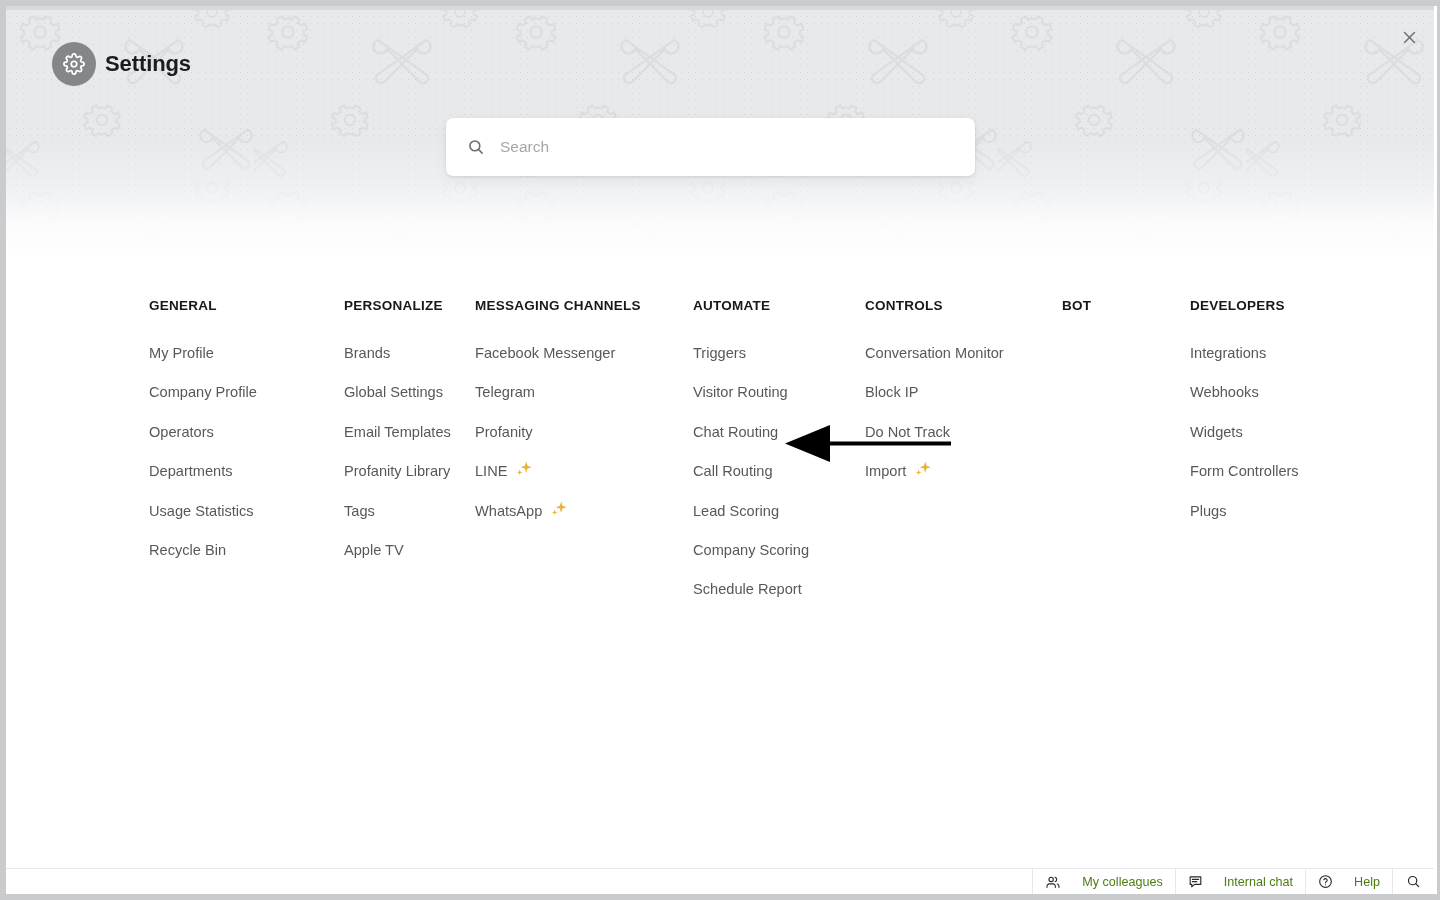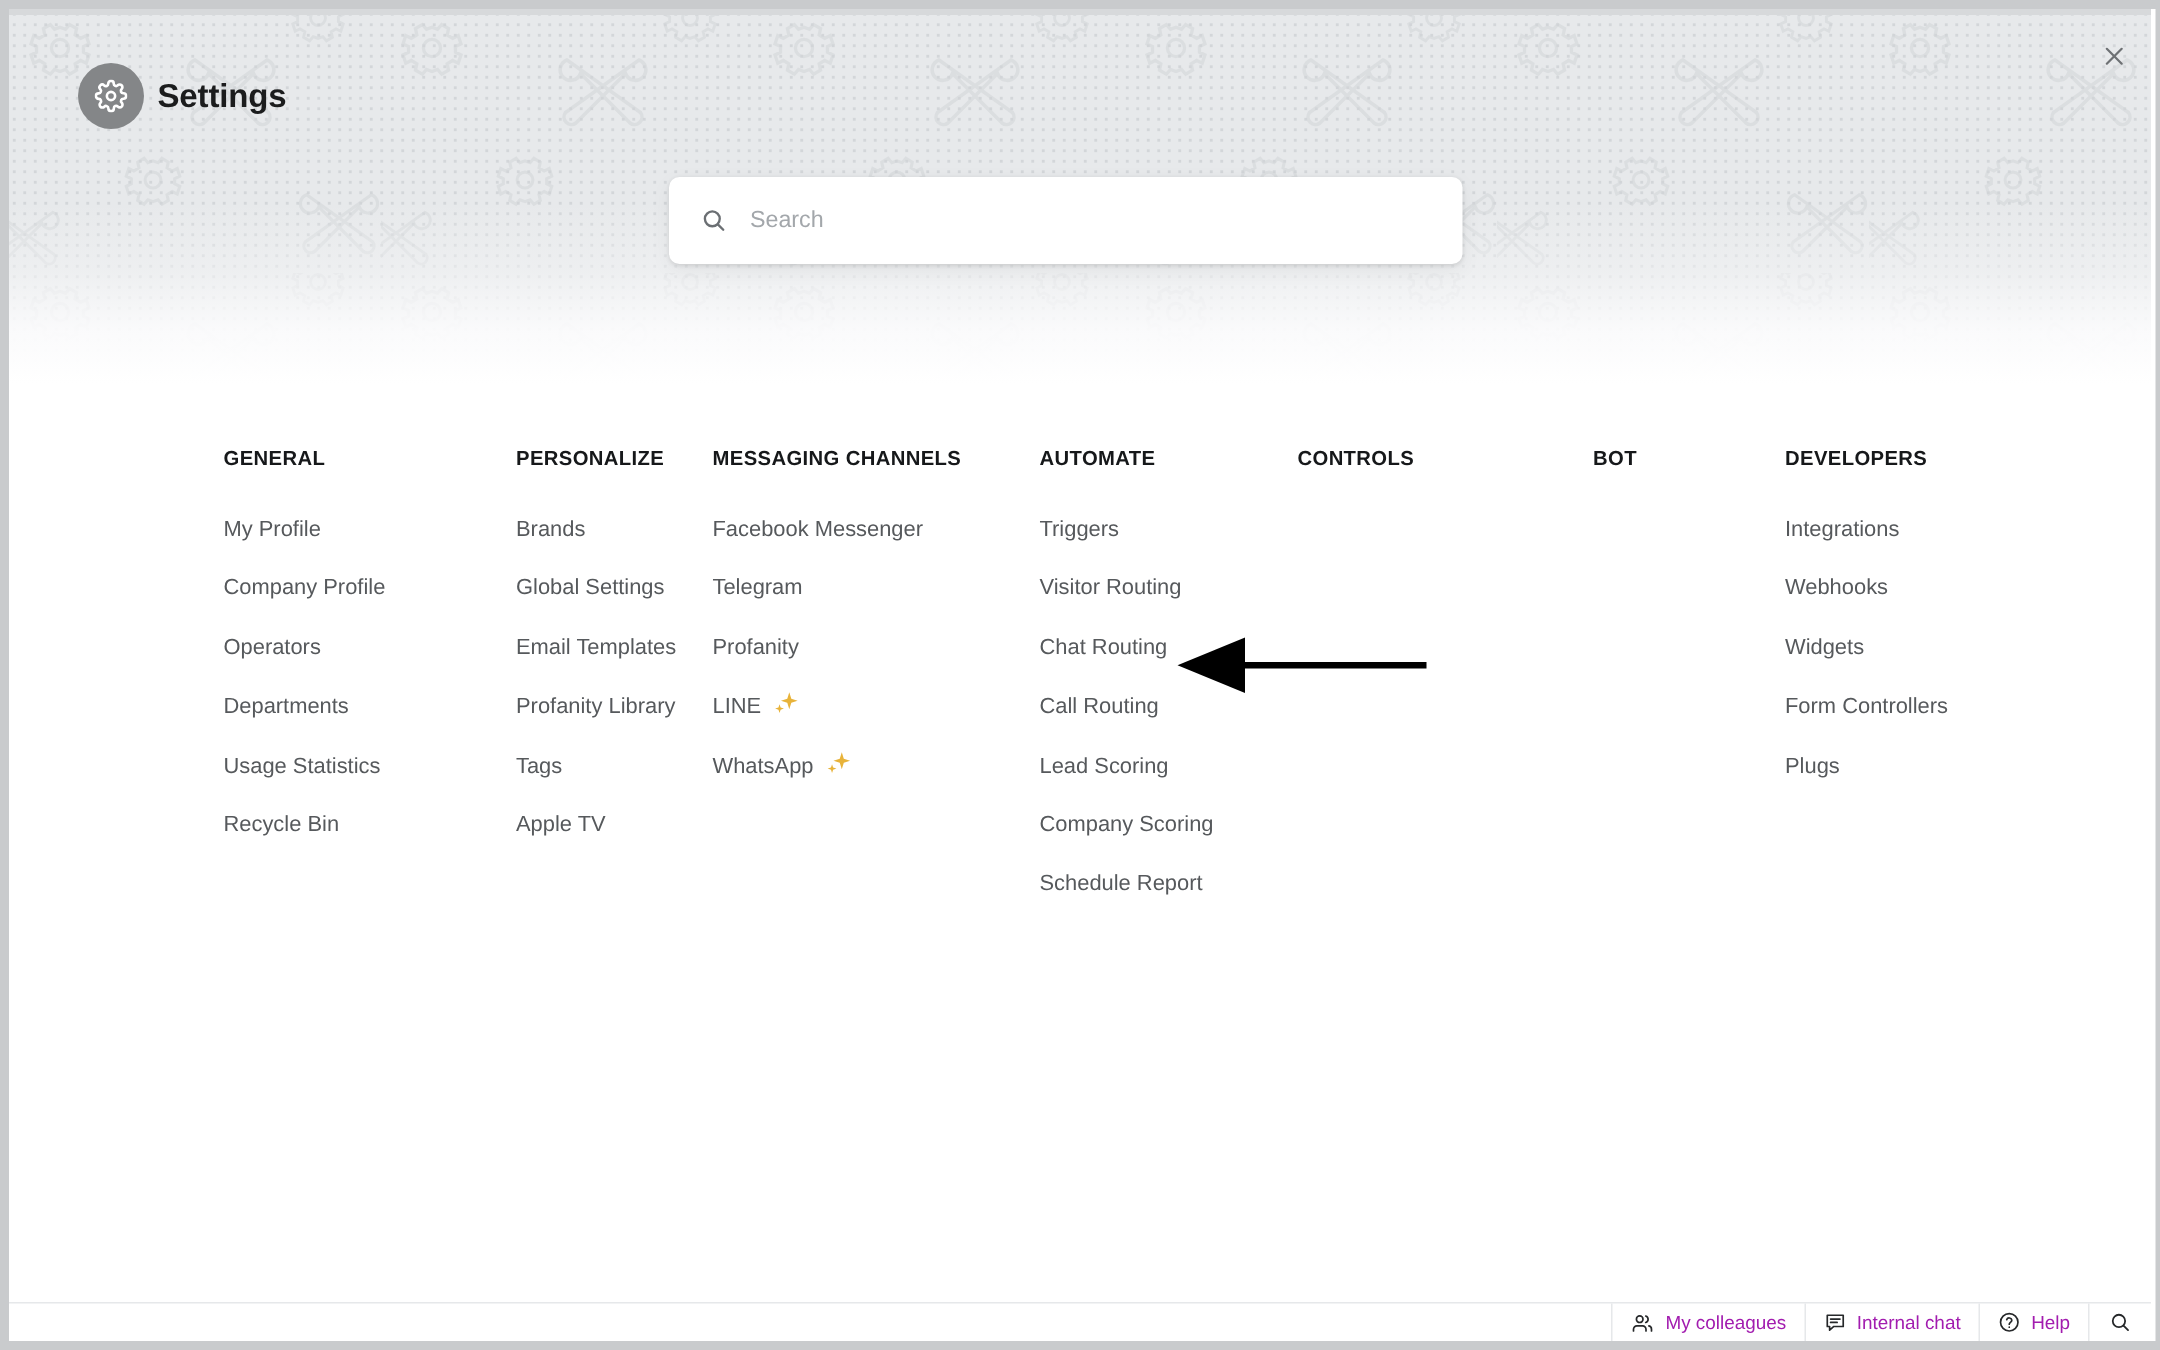--- a/index.html
+++ b/index.html
@@ -147,25 +147,25 @@
     width: 1428px;
     height: 26px;
     background: #ffffff;
     border-top: 1px solid #e6e8ea;
     display: flex;
     justify-content: flex-end;
   }
   .footer-item {
     display: flex;
     align-items: center;
-    gap: 7px;
+    gap: 21px;
     padding: 0 12px;
     border-left: 1px solid #e6e8ea;
     font-size: 12.6px;
-    color: #a21caf;
+    color: #4d7c0f;
     cursor: pointer;
     height: 25px;
   }
   .footer-item.icon-only { padding: 0 13px; }
 </style>
 </head>
 <body>
 
 <div id="page">
 
@@ -340,20 +340,40 @@
           <div class="col-item">
             <span>Company Scoring</span>
           </div>
           <div class="col-item">
             <span>Schedule Report</span>
           </div>
         </div>
       </div>
       <div class="column" style="left: 859px;">
         <div class="col-title">CONTROLS</div>
+        <div class="col-items">
+          <div class="col-item">
+            <span>Conversation Monitor</span>
+          </div>
+          <div class="col-item">
+            <span>Block IP</span>
+          </div>
+          <div class="col-item">
+            <span>Do Not Track</span>
+          </div>
+          <div class="col-item">
+            <span>Import</span>
+            <span style="display: flex;">
+              <svg class="sparkle" width="19" height="19" viewBox="0 0 24 24">
+                <path d="M15.4 3.2 L17.1 8.6 L22.4 10.3 L17.1 12.0 L15.4 17.4 L13.7 12.0 L8.4 10.3 L13.7 8.6 Z" fill="#e8b33a"></path>
+                <path d="M7.2 13.2 L8.1 16.0 L10.9 16.9 L8.1 17.8 L7.2 20.6 L6.3 17.8 L3.5 16.9 L6.3 16.0 Z" fill="#e8b33a"></path>
+              </svg>
+            </span>
+          </div>
+        </div>
       </div>
       <div class="column" style="left: 1056px; text-align: center;">
         <div class="col-title">BOT</div>
       </div>
       <div class="column" style="left: 1184px;">
         <div class="col-title">DEVELOPERS</div>
         <div class="col-items">
           <div class="col-item">
             <span>Integrations</span>
           </div>

